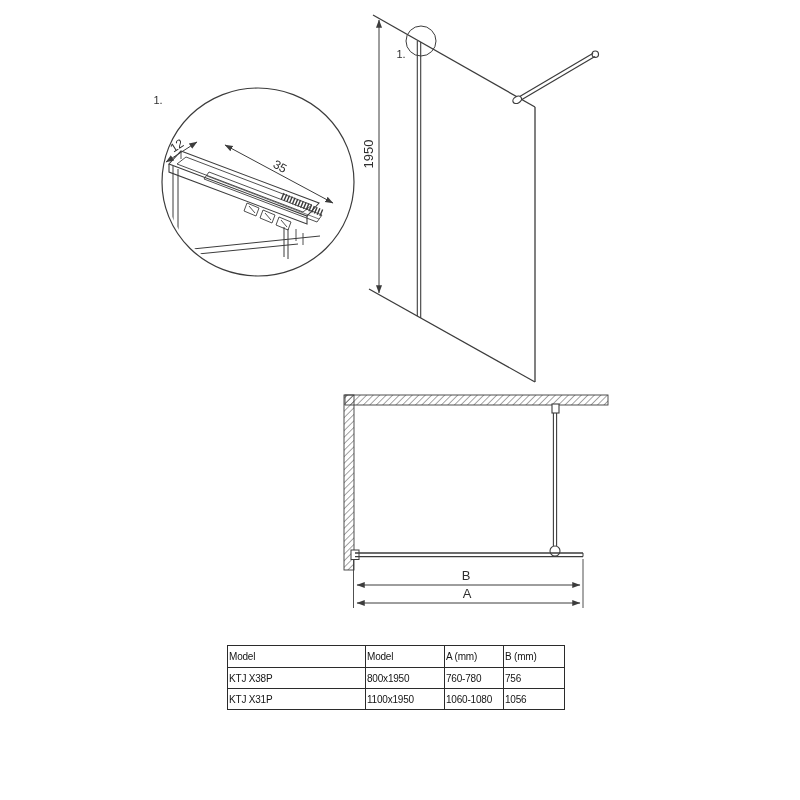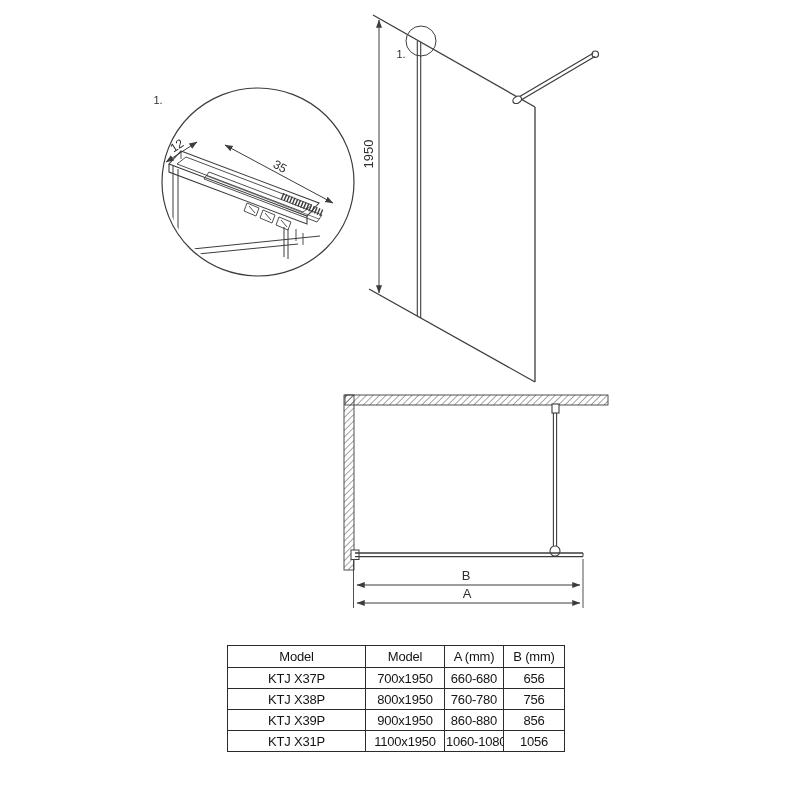--- a/index.html
+++ b/index.html
@@ -16,22 +16,22 @@
   .callout-label{font-size:11px;}
   
   .spec-table-wrap{position:absolute;left:227px;top:645px;}
   table.spec{
     border-collapse:collapse;table-layout:fixed;width:337px;
     background:#fff;
   }
   table.spec th,table.spec td{
     border:1.6px solid #2b2b2b;
     height:20px;padding:0 1px;
-    font-size:13px;font-weight:400;letter-spacing:-0.2px;
-    color:#141414;text-align:center;vertical-align:middle;
+    font-size:10px;font-weight:400;letter-spacing:-0.2px;
+    color:#141414;text-align:left;vertical-align:middle;
     overflow:hidden;white-space:nowrap;
   }
   table.spec th{height:21px;}
 </style>
 </head>
 <body>
 
 <div class="sheet">
 
   <svg width="800" height="640" viewBox="0 0 800 640">
@@ -167,40 +167,28 @@
       <thead>
         <tr>
           <th>Model</th>
           <th>Model</th>
           <th>A (mm)</th>
           <th>B (mm)</th>
         </tr>
       </thead>
       <tbody>
 
-          <tr>
-            <td>KTJ X37P</td>
-            <td>700x1950</td>
-            <td>660-680</td>
-            <td>656</td>
-          </tr>
 
           <tr>
             <td>KTJ X38P</td>
             <td>800x1950</td>
             <td>760-780</td>
             <td>756</td>
           </tr>
 
-          <tr>
-            <td>KTJ X39P</td>
-            <td>900x1950</td>
-            <td>860-880</td>
-            <td>856</td>
-          </tr>
 
 
           <tr>
             <td>KTJ X31P</td>
             <td>1100x1950</td>
             <td>1060-1080</td>
             <td>1056</td>
           </tr>
 
         </tbody>

